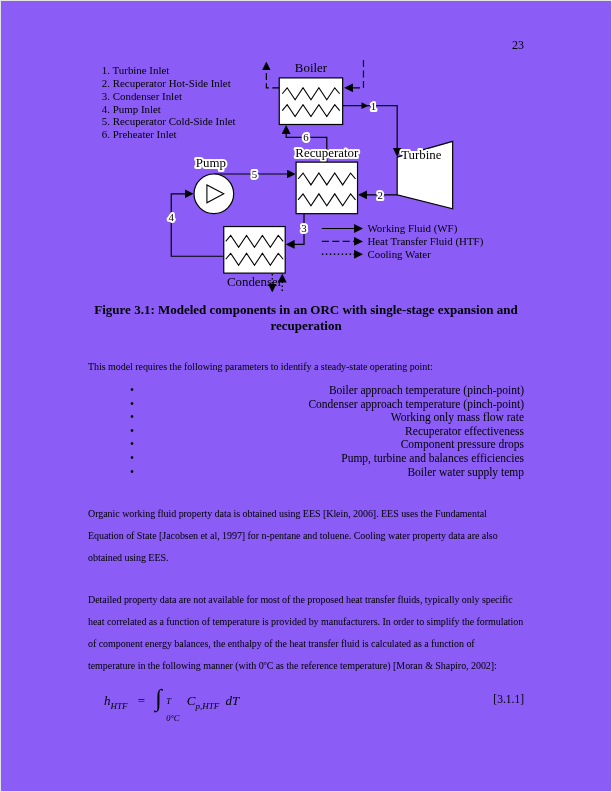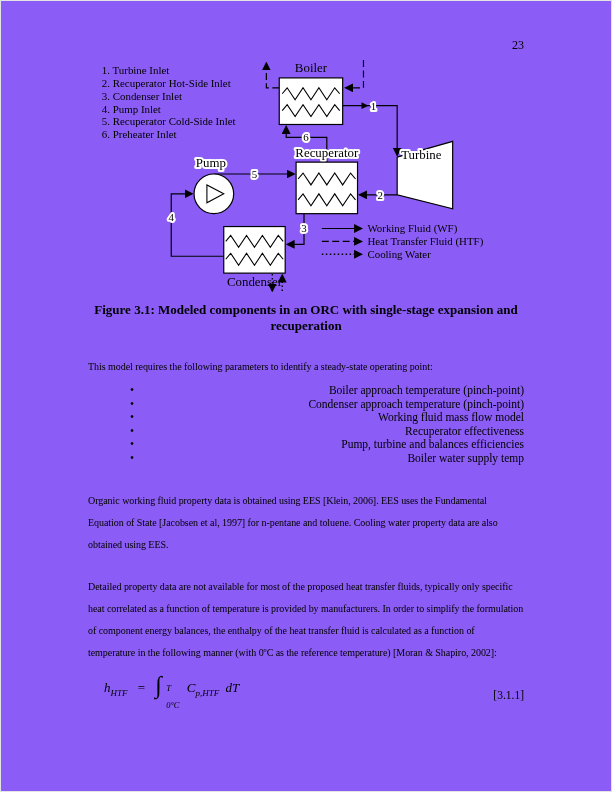--- a/index.html
+++ b/index.html
@@ -26,21 +26,21 @@
   .dot  { fill:none; stroke:#000; stroke-width:1.4; stroke-dasharray:1.5 2.5; }
 
   .caption { font-size:13px; font-weight:bold; text-align:center; margin:6px 0 0 0;font-family:Liberation Serif, serif; }
 
   .para { font-size:10px; line-height:22px; margin:22px 0 0 0; text-align:left; letter-spacing:-0.05px; }
   .para.first { margin-top:22px; }
   ul.bullets { list-style:none; margin:6px 0 0 42px; padding:0; }
   ul.bullets li { font-size:11.5px; line-height:13.6px; padding-left:20px; position:relative;text-align:right; }
   ul.bullets li::before { content:"\2022"; position:absolute; left:0; }
 
-  .eq-row { display:flex; align-items:center; margin-top:16px; padding-left:16px; font-size:13px; }
+  .eq-row { display:flex; align-items:flex-start; margin-top:16px; padding-left:16px; font-size:13px; }
   .it { font-style:italic; }
   .eqsub { font-size:9px; }
   .eq-eq { margin:0 7px; }
   .int-sym { font-size:24px; font-style:normal; line-height:0; position:relative; top:1px; }
   .int-lims { display:inline-flex; flex-direction:column; justify-content:space-between;
               height:27px; font-size:8.5px; margin:0 4px 0 1px; position:relative; top:-1px; }
   .eq-dT { margin-left:3px; }
   .eq-num { margin-left:auto; font-size:11.5px; }
 </style>
 </head>
@@ -119,22 +119,23 @@
     </g>
   </svg>
 
   <div class="caption">Figure 3.1: Modeled components in an ORC with single-stage expansion and recuperation</div>
 
   <p class="para first">This model requires the following parameters to identify a steady-state operating point:</p>
 
   <ul class="bullets">
     <li>Boiler approach temperature (pinch-point)</li>
     <li>Condenser approach temperature (pinch-point)</li>
-    <li>Working fluid mass flow model</li>
+    <li>Working only mass flow rate</li>
     <li>Recuperator effectiveness</li>
+    <li>Component pressure drops</li>
     <li>Pump, turbine and balances efficiencies</li>
     <li>Boiler water supply temp</li>
   </ul>
 
   <p class="para" style="margin-top:24px;">Organic working fluid property data is obtained using EES [Klein, 2006].  EES uses the Fundamental Equation of State [Jacobsen et al, 1997] for n-pentane and toluene.  Cooling water property data are also obtained using EES.</p>
 
   <p class="para" style="margin-top:20px;">Detailed property data are not available for most of the proposed heat transfer fluids, typically only specific heat correlated as a function of temperature is provided by manufacturers.  In order to simplify the formulation of component energy balances, the enthalpy of the heat transfer fluid is calculated as a function of temperature in the following manner (with 0ºC as the reference temperature) [Moran &amp; Shapiro, 2002]:</p>
 
   <div class="eq-row">
     <span class="eq">

